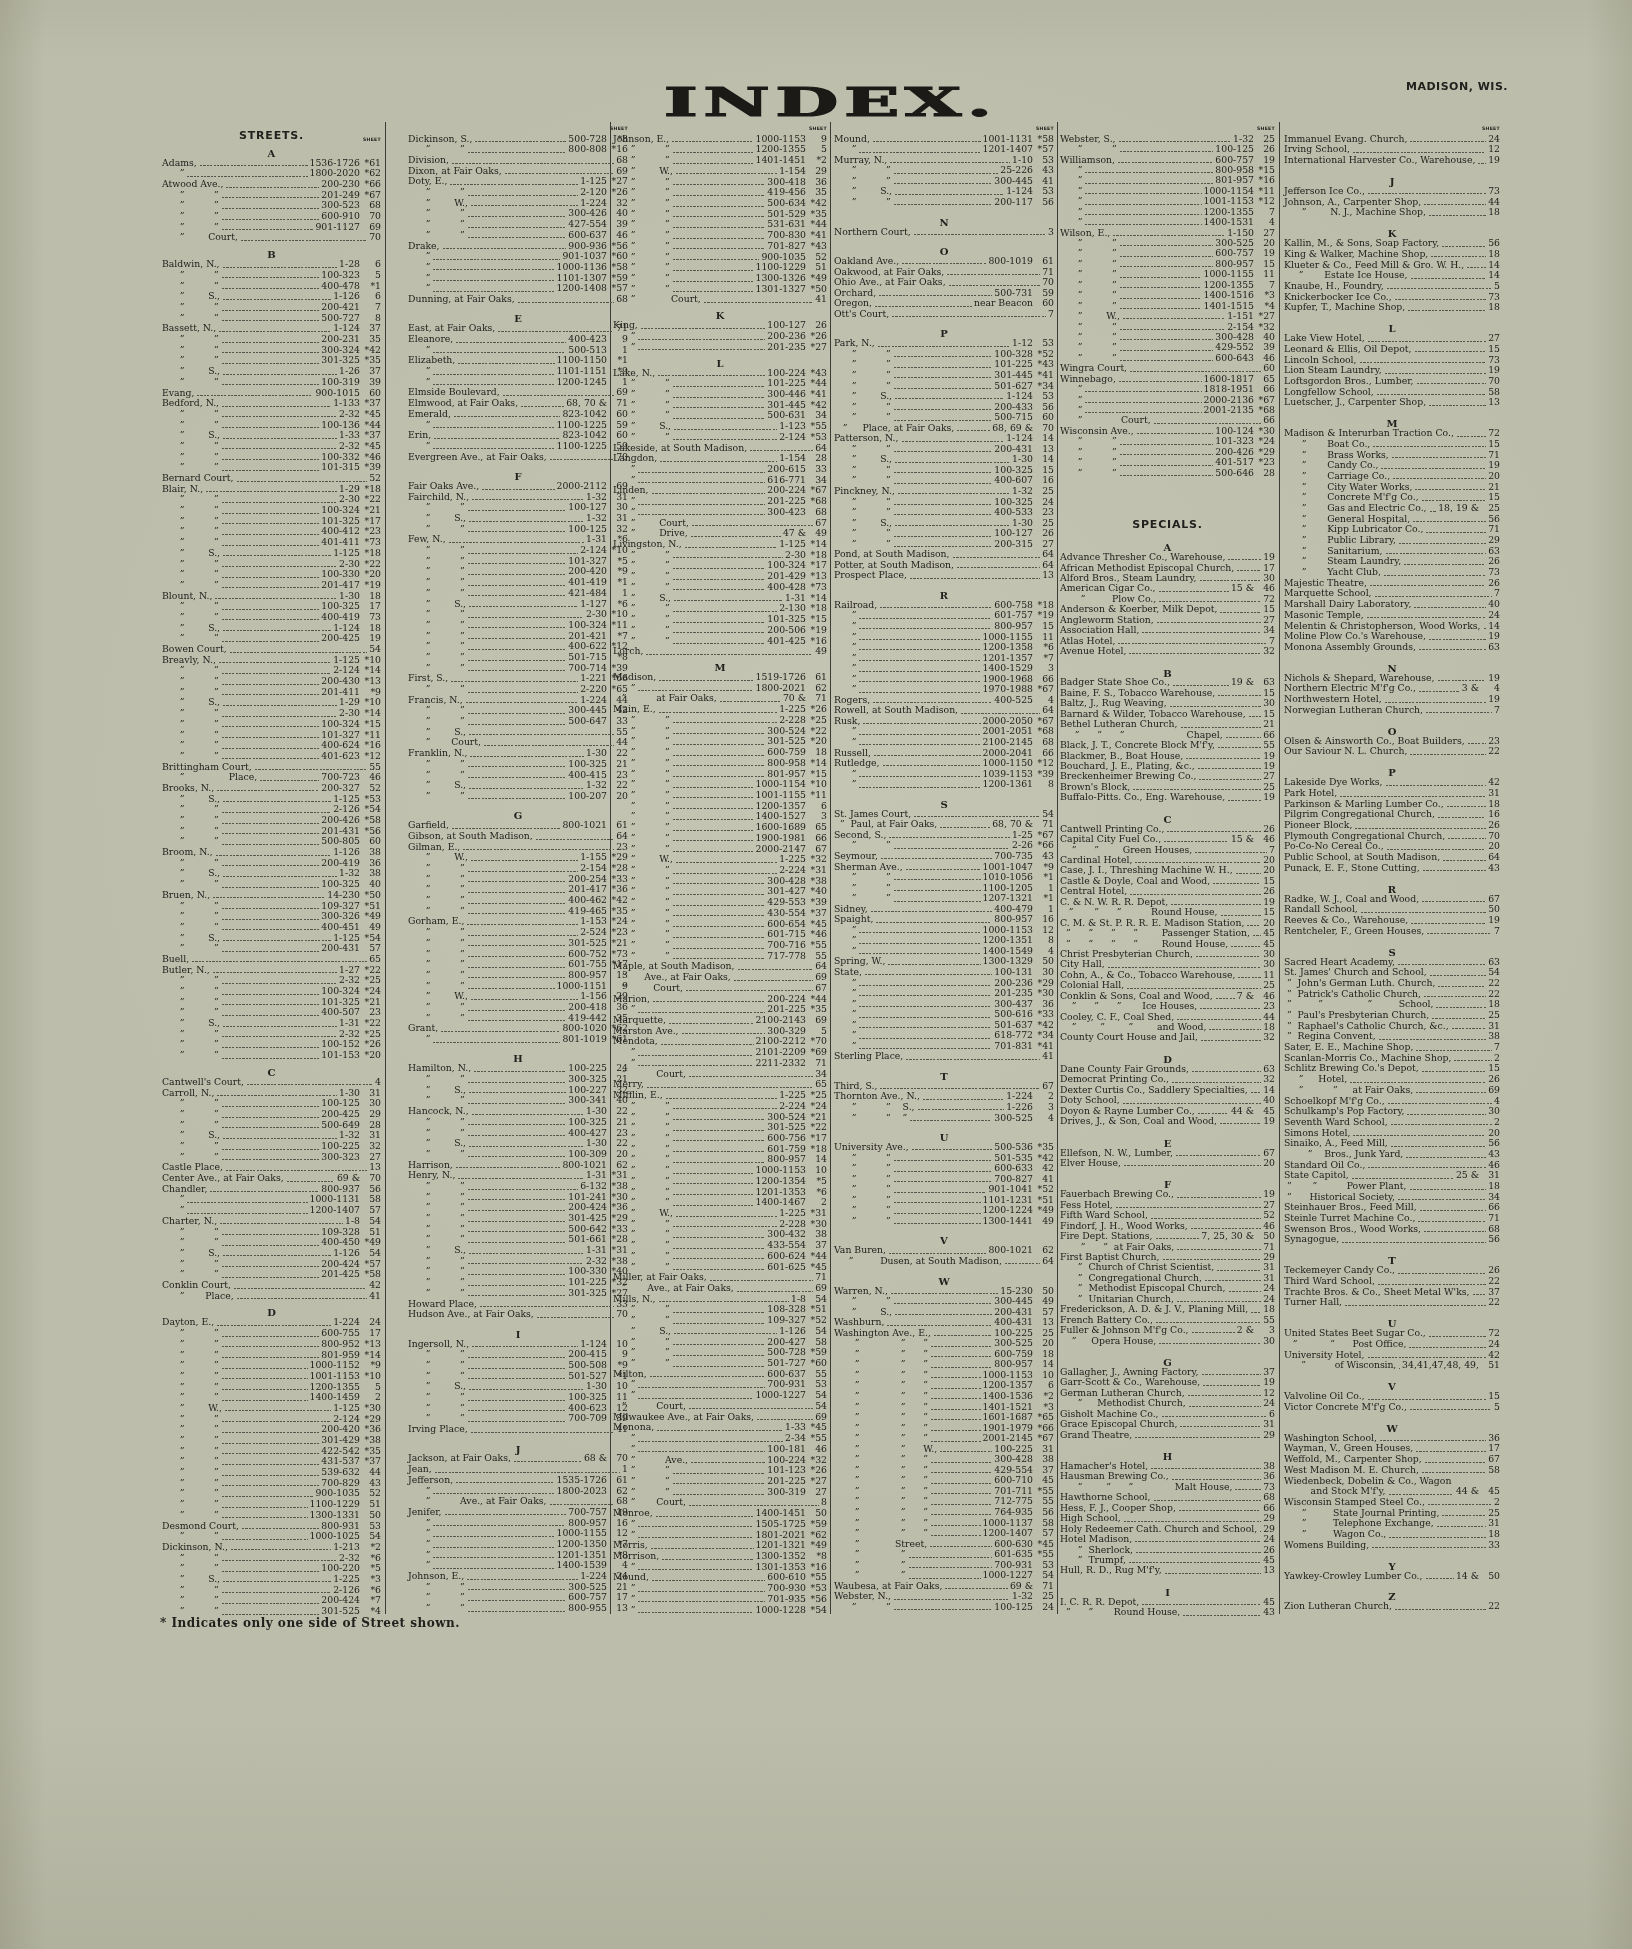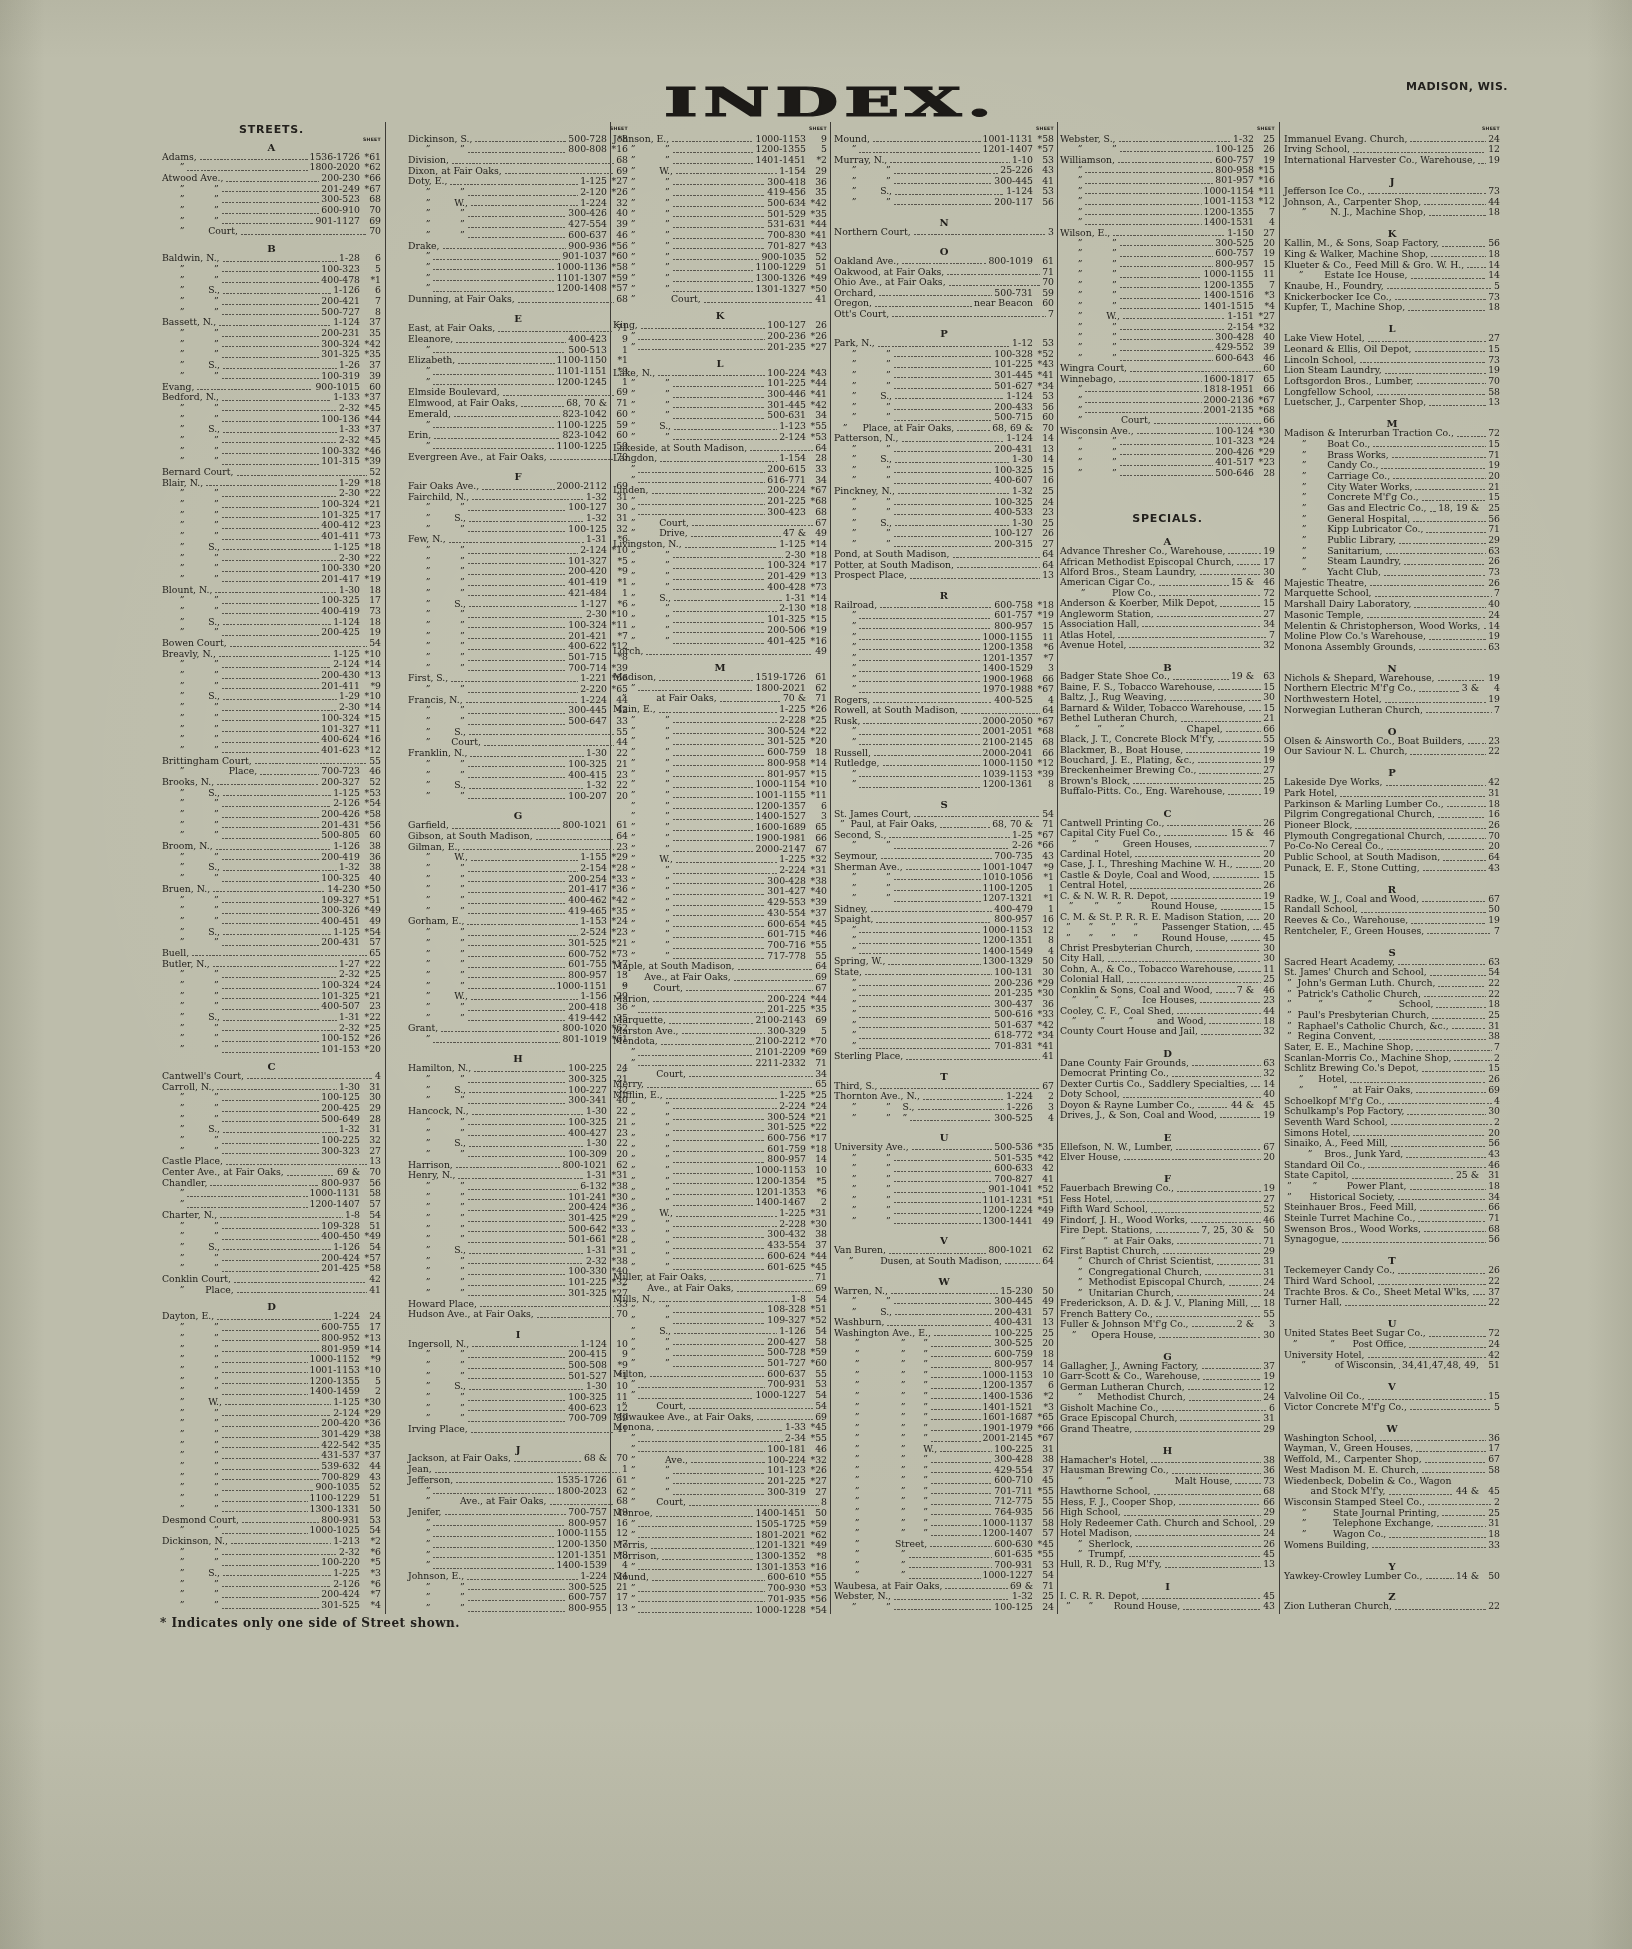--- a/index.html
+++ b/index.html
@@ -56,21 +56,21 @@
     margin: 0 2px 2.2px 3px;
     background: repeating-linear-gradient(90deg, #57544c 0 2.2px, transparent 2.2px 3.4px);
   }
   .rng { flex: 0 0 auto; }
   .sht { flex: 0 0 21px; text-align: right; }
   .row.norng .sht { flex: 0 0 auto; }
 
   .sec {
     display: flex; align-items: flex-end; justify-content: center;
     font-family: "DejaVu Sans", sans-serif; font-weight: bold; font-size: 11px;
-    letter-spacing: 0.8px; line-height: 12px;
+    letter-spacing: 0.8px; line-height: 12px; margin-top: 6px;
   }
   .col[data-col="0"] .sec { height: 12px; }
   .col[data-col="4"] .sec { height: 47px; }
   .hdr {
     height: var(--hh);
     display: flex; align-items: flex-end; justify-content: center;
     font-family: "DejaVu Serif", serif; font-weight: bold; font-size: 10px;
     line-height: 9px;
   }
   .col[data-col="0"] .sec + .hdr { height: 15.7px; }

